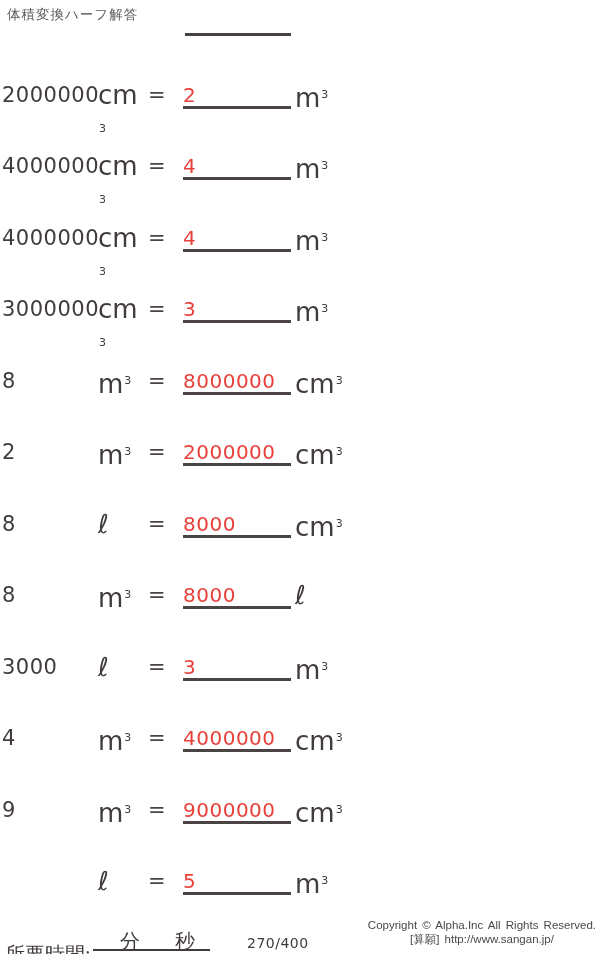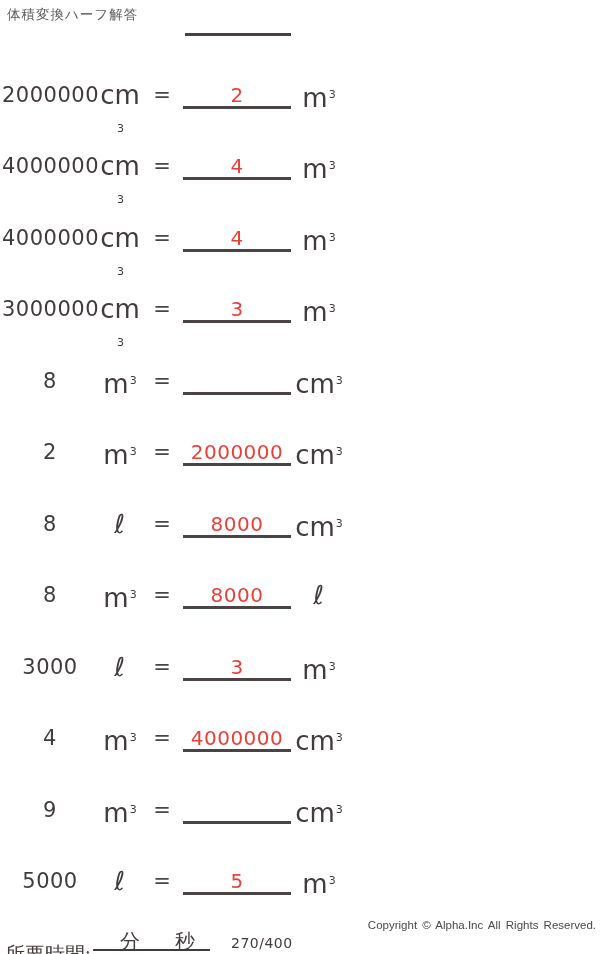--- a/index.html
+++ b/index.html
@@ -18,21 +18,21 @@
   }
   .name-line {
     position: absolute; left: 185px; top: 33px;
     width: 106px; height: 2.5px; background: #474140;
   }
   .row {
     position: absolute; left: 0; width: 600px; height: 30px;
     line-height: 30px;
   }
   .row span { display: inline-block; }
-  .cell { position: absolute; top: 0; height: 30px; line-height: 30px; text-align: center; }
+  .cell { position: absolute; top: 0; height: 30px; line-height: 30px; }
   .val-left  { left: 2px;   width: 96px;  font-size: 21px; letter-spacing: 0.5px; }
   .unit-left { left: 98px;  width: 44px; }
   .eq        { left: 148px; width: 28px;  font-size: 21px; color: #4a4544; }
   .answer    { left: 183px; width: 108px; font-size: 20px; color: #e8413a; letter-spacing: 0.5px; }
   .unit-right{ left: 295px; width: 48px; }
   .unit-base { font-size: 26px; }
   .unit-sup  { font-size: 11px; vertical-align: 9px; margin-left: 1px; }
   .blank-line {
     position: absolute; left: 183px; width: 108px; height: 2.5px;
     background: #4a4544; top: 26px;
@@ -43,21 +43,21 @@
     font-size: 20px; color: #413c3b;
   }
   .time-label { position: absolute; left: 0; top: 0; white-space: nowrap; margin-top: 13px; }
   .time-line {
     position: absolute; left: 88px; top: 21px; width: 117px; height: 1.8px;
     background: #413c3b;
   }
   .minutes-label { position: absolute; left: 115px; top: 0; }
   .seconds-label { position: absolute; left: 170px; top: 0; }
   .page-indicator {
-    position: absolute; left: 231px; top: 935px;
+    position: absolute; left: 247px; top: 935px;
     font-size: 14px; color: #413c3b; letter-spacing: 0.5px; text-align: right;
   }
   .copyright {
     position: absolute; right: 4px; top: 919px;
     text-align: center;
     font-family: "Liberation Sans", sans-serif;
     font-size: 11.5px; line-height: 13.5px;
     color: #4b4847; word-spacing: 2px;
   }
 </style>
@@ -98,20 +98,21 @@
     <span class="cell unit-left"><span class="unit-base">cm</span><span class="unit-sup">3</span></span>
     <span class="cell eq">=</span>
     <span class="cell answer">3</span>
     <span class="blank-line"></span>
     <span class="cell unit-right"><span class="unit-base">m</span><span class="unit-sup">3</span></span>
   </div>
     <div class="row" style="top: 366px;">
     <span class="cell val-left">8</span>
     <span class="cell unit-left"><span class="unit-base">m</span><span class="unit-sup">3</span></span>
     <span class="cell eq">=</span>
+    <span class="cell answer">8000000</span>
     <span class="blank-line"></span>
     <span class="cell unit-right"><span class="unit-base">cm</span><span class="unit-sup">3</span></span>
   </div>
     <div class="row" style="top: 437px;">
     <span class="cell val-left">2</span>
     <span class="cell unit-left"><span class="unit-base">m</span><span class="unit-sup">3</span></span>
     <span class="cell eq">=</span>
     <span class="cell answer">2000000</span>
     <span class="blank-line"></span>
     <span class="cell unit-right"><span class="unit-base">cm</span><span class="unit-sup">3</span></span>
@@ -145,37 +146,38 @@
     <span class="cell unit-left"><span class="unit-base">m</span><span class="unit-sup">3</span></span>
     <span class="cell eq">=</span>
     <span class="cell answer">4000000</span>
     <span class="blank-line"></span>
     <span class="cell unit-right"><span class="unit-base">cm</span><span class="unit-sup">3</span></span>
   </div>
     <div class="row" style="top: 795px;">
     <span class="cell val-left">9</span>
     <span class="cell unit-left"><span class="unit-base">m</span><span class="unit-sup">3</span></span>
     <span class="cell eq">=</span>
+    <span class="cell answer">9000000</span>
     <span class="blank-line"></span>
     <span class="cell unit-right"><span class="unit-base">cm</span><span class="unit-sup">3</span></span>
   </div>
     <div class="row" style="top: 866px;">
-    <span class="cell val-left">5000</span>
     <span class="cell unit-left"><span class="unit-base">ℓ</span><span class="unit-sup"></span></span>
     <span class="cell eq">=</span>
     <span class="cell answer">5</span>
     <span class="blank-line"></span>
     <span class="cell unit-right"><span class="unit-base">m</span><span class="unit-sup">3</span></span>
   </div>
   </div>
 
 <div class="footer-left">
   <span class="time-label">所要時間:</span>
   <span class="time-line"></span>
   <span class="minutes-label">分</span>
   <span class="seconds-label">秒</span>
 </div>
 
 <div class="page-indicator">270/400</div>
 
 <div class="copyright">
   <div>Copyright © Alpha.Inc All Rights Reserved.</div>
+  <div>[算願] http://www.sangan.jp/</div>
 </div>
 
 </body></html>

